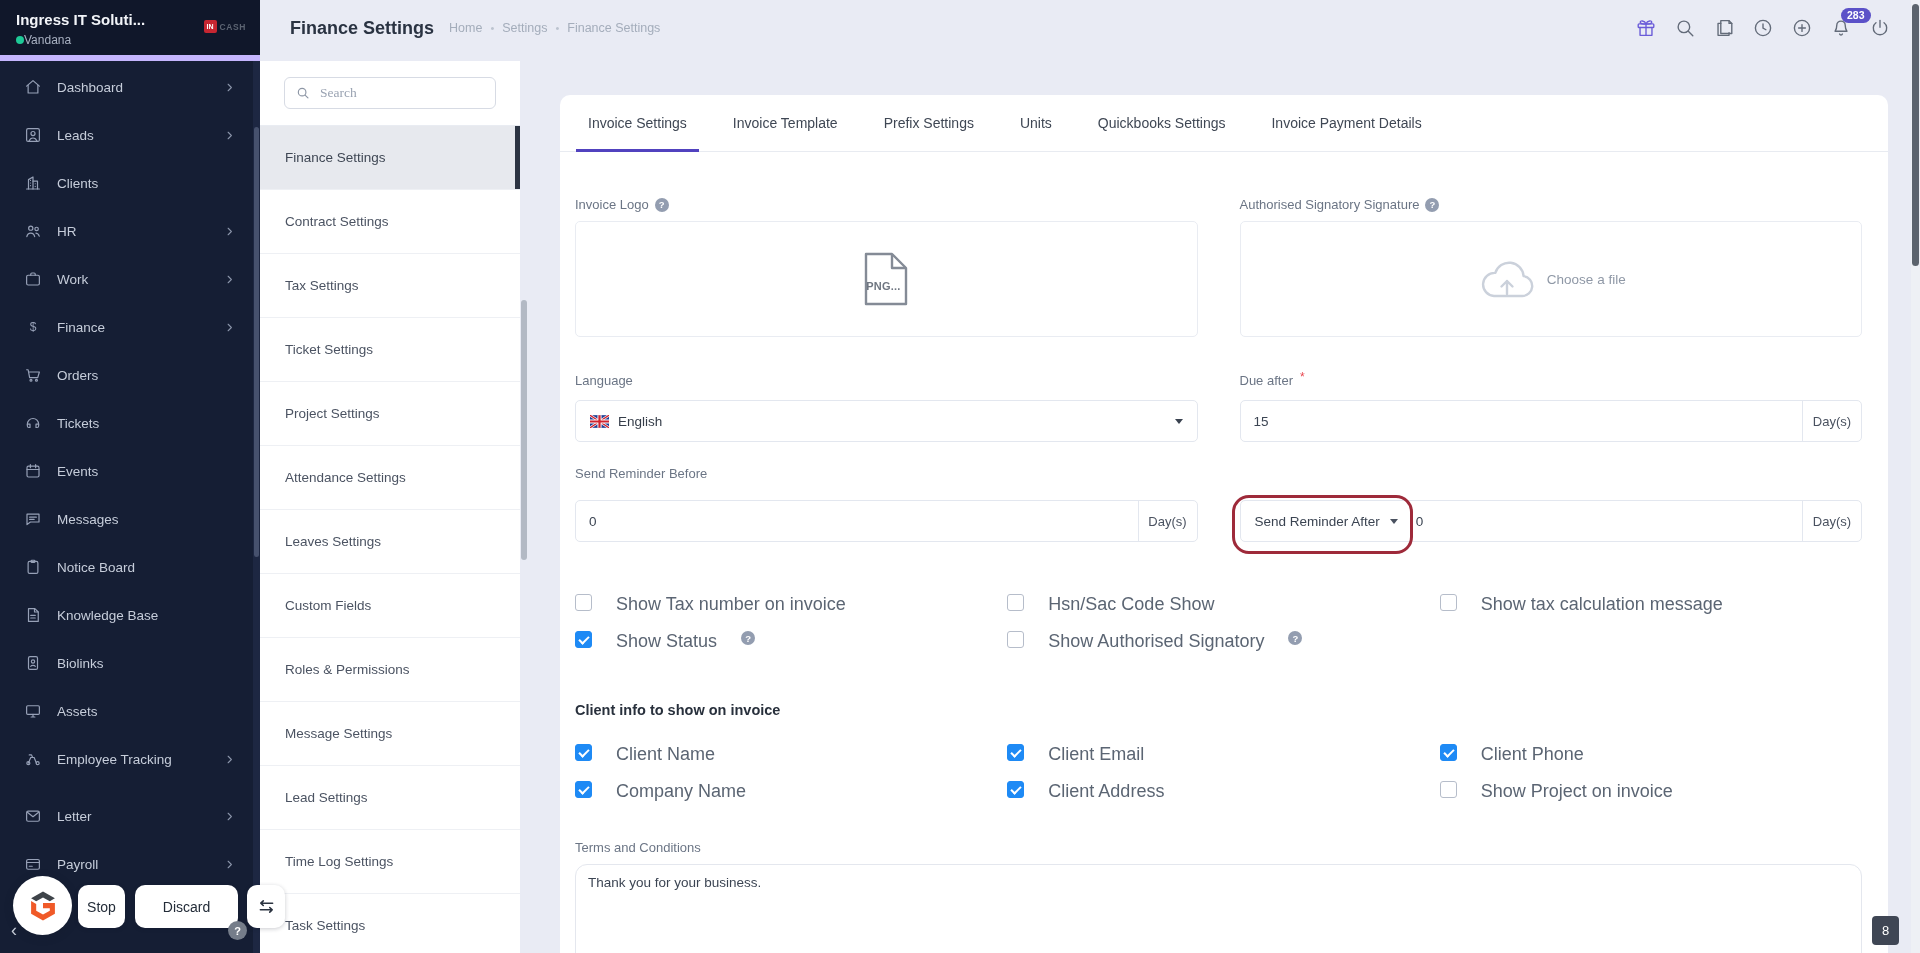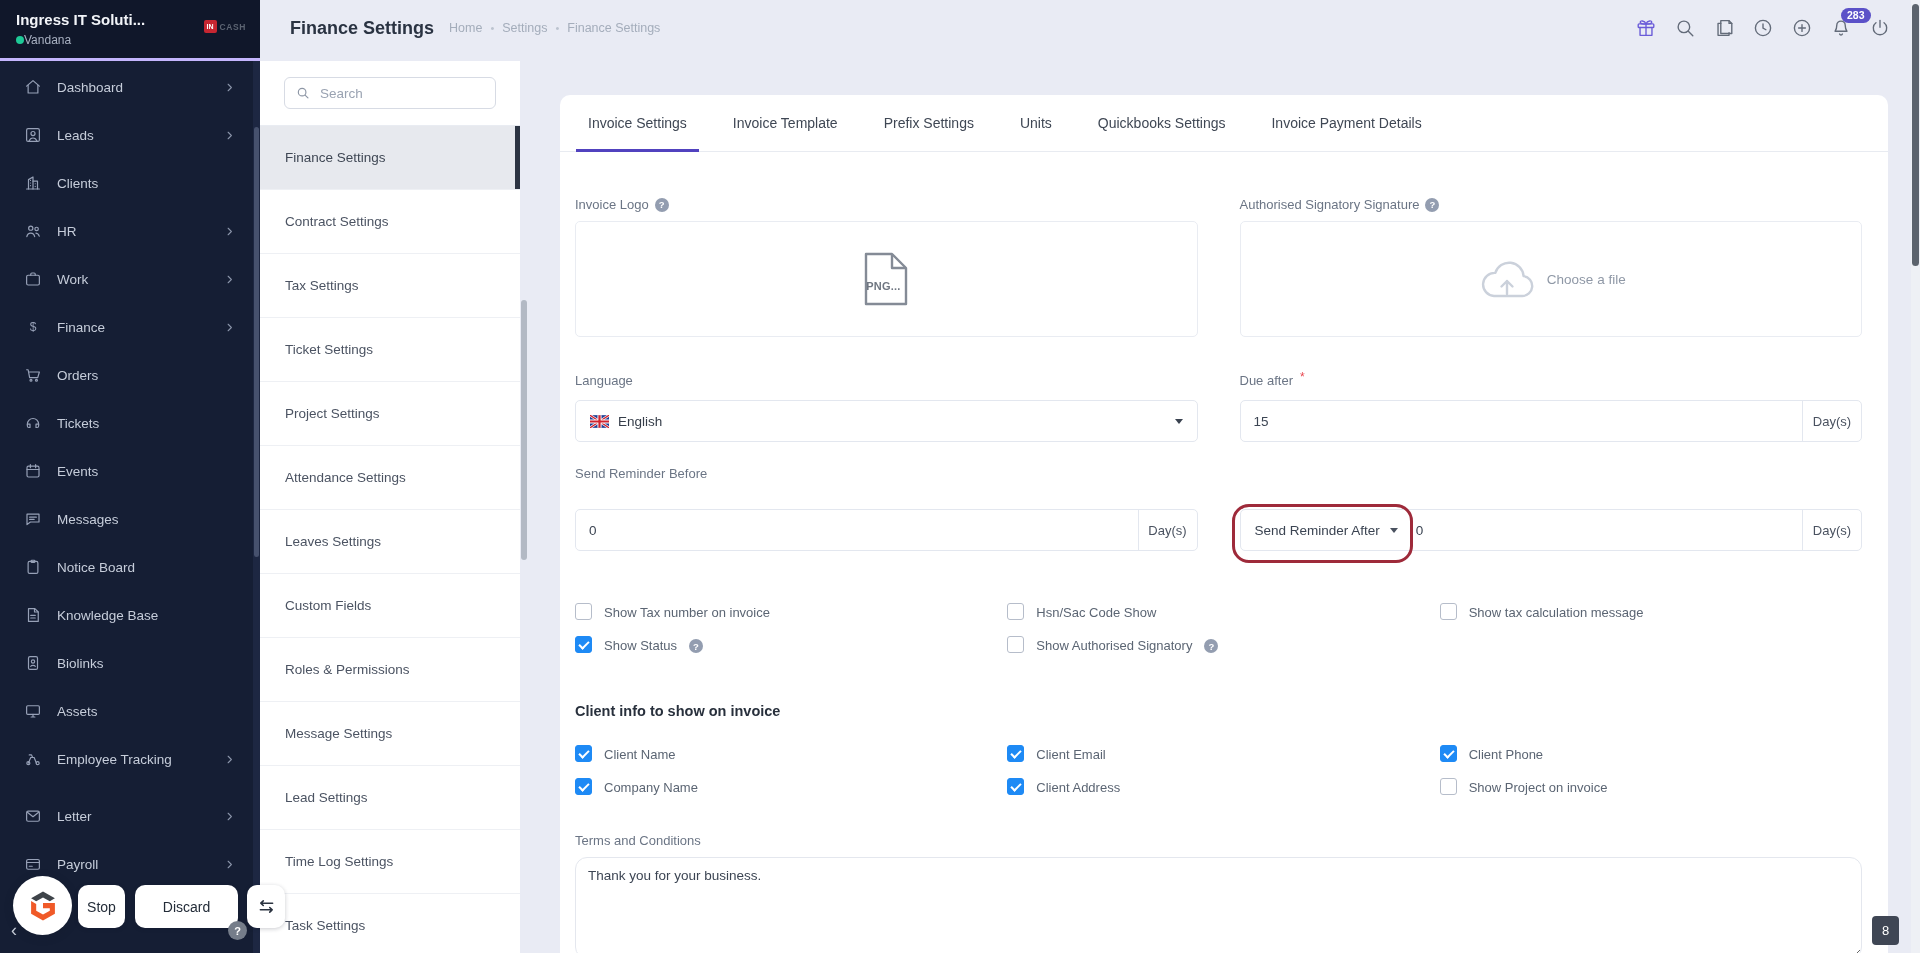--- a/index.html
+++ b/index.html
@@ -1,20 +1,20 @@
 <!DOCTYPE html>
 <html><head>
 <meta charset="utf-8">
 <style>
   html,body{margin:0;padding:0}
   body{width:1920px;height:953px;position:relative;overflow:hidden;background:#e9ebf4;
        font-family:"Liberation Sans",sans-serif;-webkit-font-smoothing:antialiased}
   
   .sidebar{position:absolute;left:0;top:0;width:260px;height:100%;background:#151e34;z-index:5}
-  .sb-head{height:61px;background:#10172a;border-bottom:3px solid #c4b5fd;position:relative;
+  .sb-head{height:61px;background:#10172a;border-bottom:6px solid #c4b5fd;position:relative;
            padding:11px 16px 0;box-sizing:border-box}
   .company{font-size:15px;font-weight:700;color:#f2f4f8;white-space:nowrap}
   .user{display:flex;align-items:center;margin-top:5px}
   .user-dot{width:8px;height:8px;border-radius:50%;background:#1ec997}
   .user-name{font-size:12px;color:#a9b1c2}
   .brand{position:absolute;right:14px;top:20px;display:flex;align-items:center;gap:3px}
   .brand-badge{width:13px;height:13px;background:#c62631;color:#fff;font-size:7px;font-weight:700;
                display:flex;align-items:center;justify-content:center;border-radius:2px}
   .brand-name{font-size:8.5px;font-weight:700;color:#5c6472;letter-spacing:.6px}
   .menu{position:absolute;top:63px;left:0;right:8px}
@@ -41,21 +41,21 @@
   .ti[data-name="gift-icon"]{color:#6a5bd8}
   .ti-badge{position:absolute;top:-9px;left:11px;background:#5b51c8;color:#fff;font-size:10.5px;
             font-weight:700;padding:2px 6px;border-radius:9px;line-height:1;white-space:nowrap}
   
   .settings-panel{position:absolute;left:260px;top:61px;width:260px;bottom:0;background:#fff;overflow:hidden}
   .sp-search{padding:16px 24px;border-bottom:1px solid #e9ecf2}
   .search-box{height:32px;border:1px solid #d7dbe4;border-radius:6px;display:flex;align-items:center;
               gap:8px;padding:0 11px;box-sizing:border-box}
   .search-box svg{width:14px;height:14px;color:#8d96a5;flex:none}
   .search-box input{border:none;outline:none;flex:1;min-width:0;font-size:13.5px;color:#4b5362;
-                    font-family:Liberation Sans, sans-serif;background:transparent}
+                    font-family:Liberation Serif, serif;background:transparent}
   .search-box input::placeholder{color:#9aa3b2}
   .sp-item{height:63px;display:flex;align-items:center;padding-left:25px;font-size:13.5px;color:#4b5362;
            border-bottom:1px solid #eef0f4;position:relative;cursor:pointer}
   .sp-item.active{background:#e7e9ee;color:#3f4754}
   .sp-item.active::after{content:"";position:absolute;right:0;top:0;bottom:0;width:5px;background:#2c3442}
   .sp-thumb{position:absolute;left:521px;top:300px;width:6px;height:260px;background:#b3b9c4;
             border-radius:3px;z-index:6}
   
   .card{position:absolute;left:560px;top:95px;width:1328px;bottom:0;background:#fff;
         border-radius:10px 10px 0 0;box-sizing:border-box;overflow:hidden}
@@ -87,27 +87,27 @@
          border-right:4.5px solid transparent;border-top:5.5px solid #3a4250}
   .caret.sm{margin-left:2px;border-top-color:#4a5260}
   .igroup{height:42px;border:1px solid #e3e7ef;border-radius:5px;display:flex;box-sizing:border-box;
           background:#fff;position:relative}
   .igroup input{flex:1;border:none;outline:none;padding:0 13px;font-size:13.5px;color:#3c4553;
                 font-family:inherit;background:transparent;min-width:0}
   .igroup input.tight{padding-left:4px}
   .iunit{width:58px;border-left:1px solid #e3e7ef;display:flex;align-items:center;justify-content:center;
          font-size:13px;color:#4a5260;flex:none}
   .row-c{margin-top:24px;align-items:end}
-  .row-c .f-label{margin-bottom:28px}
+  .row-c .f-label{margin-bottom:19px}
   .sra-btn{display:flex;align-items:center;gap:8px;padding:0 14px;font-size:13.5px;color:#3b4452;
            cursor:pointer;white-space:nowrap}
   .annotation{position:absolute;left:-9px;top:-6px;width:175px;height:53px;border:3px solid #9e2a3a;
               border-radius:17px;pointer-events:none;z-index:3}
   .checks{margin-top:52px;display:grid;grid-template-columns:1fr 1fr 1fr;row-gap:16px;column-gap:10px}
-  .check{display:flex;align-items:flex-end;gap:12px;font-size:13px;color:#5b6573}
+  .check{display:flex;align-items:flex-start;gap:24px;font-size:18px;color:#5b6573}
   .cbox{width:17px;height:17px;border:1.5px solid #b6bdca;border-radius:3px;box-sizing:border-box;
         background:#fff;flex:none;position:relative;cursor:pointer}
   .cbox.checked{background:#1e8af5;border-color:#1e8af5}
   .cbox.checked::after{content:"";position:absolute;left:3px;top:4px;width:8px;height:4px;
         border-left:2px solid #fff;border-bottom:2px solid #fff;transform:rotate(-45deg)}
   .section-heading{margin-top:50px;font-size:14.5px;font-weight:700;color:#28303c}
   .client-checks{margin-top:26px}
   .terms{margin-top:38px}
   .terms-input{width:100%;height:102px;border:1px solid #e4e7ee;border-radius:12px;padding:10px 12px;
                font-size:13.5px;color:#3c4553;font-family:inherit;box-sizing:border-box;resize:both;

